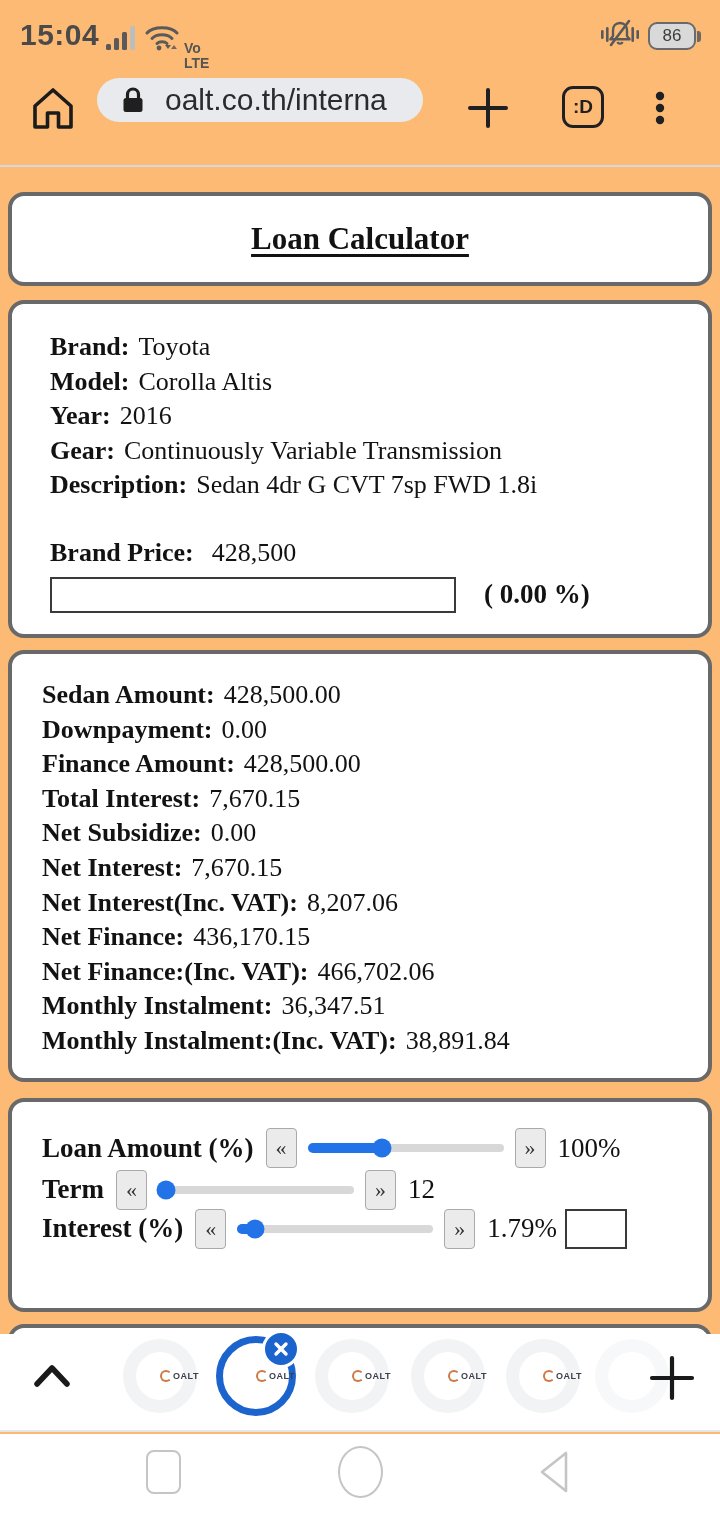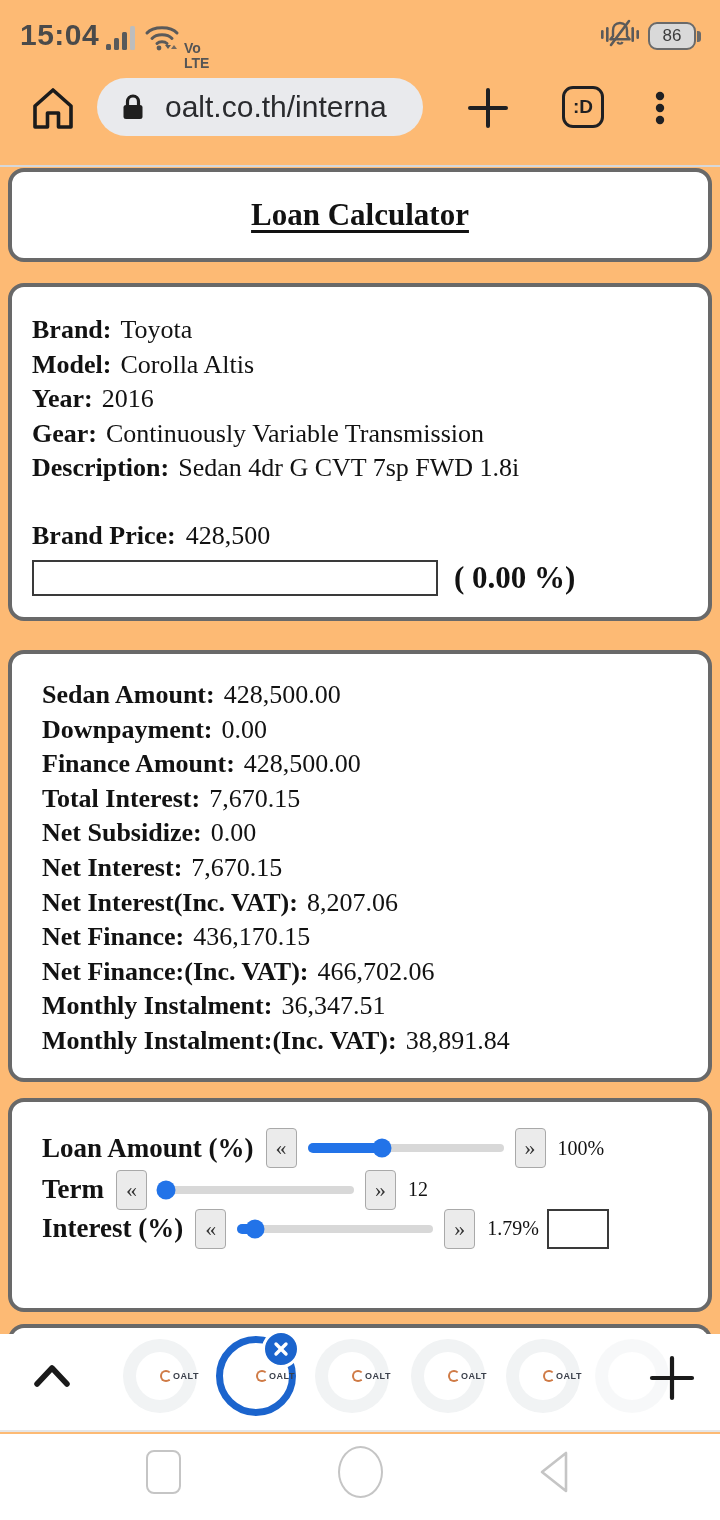--- a/index.html
+++ b/index.html
@@ -15,59 +15,59 @@
   .wifi{ position:absolute; left:144px; top:22px; }
   .volte{ position:absolute; left:184px; top:17px; font-size:14px; font-weight:700; color:#555; line-height:15px;margin-top:24px; }
   .vib{ position:absolute; left:598px; top:18px; }
   .batt{ position:absolute; left:648px; top:22px; width:48px; height:28px; border:2.5px solid #6a6a6a;
          border-radius:9px; background:#d9d9d9; display:flex; align-items:center; justify-content:center; }
   .batt span{ font-size:17px; font-weight:400; color:#3c3c3c; }
   .batt::after{ content:""; position:absolute; right:-7px; top:7px; width:4px; height:11px; background:#6a6a6a; border-radius:0 3px 3px 0; }
   
   .chromebar{ position:absolute; left:0; top:74px; width:720px; height:70px; }
   .homeico{ position:absolute; left:30px; top:10px; }
-  .urlpill{ position:absolute; left:97px; top:4px; width:326px; height:58px; background:#e9eaed; border-radius:29px;
+  .urlpill{ position:absolute; left:97px; top:4px; width:326px; height:44px; background:#e9eaed; border-radius:29px;
             display:flex; align-items:center; overflow:hidden; }
   .urlpill .lock{ margin-left:24px; flex:0 0 auto; }
   .urlpill .urltxt{ margin-left:20px; font-size:30px; color:#2a2b2e; white-space:nowrap; }
   .plusico{ position:absolute; left:464px; top:10px; }
   .tabbox{ position:absolute; left:562px; top:12px; width:42px; height:42px; border:3.5px solid #1f2023; border-radius:11px;
            display:flex; align-items:center; justify-content:center; }
   .tabbox span{ font-size:19px; font-weight:700; color:#1f2023; letter-spacing:0; }
   .kebab{ position:absolute; left:650px; top:10px; }
   .topdivider{ position:absolute; left:0; top:165px; width:720px; height:2px; background:#d6d8da; }
   
   .card{ position:absolute; left:8px; width:704px; background:#fff; border:4px solid #696969; border-radius:16px;
          font-family:"Liberation Serif", serif; color:#121212; }
-  .card-title{ top:168px; height:94px; display:flex; align-items:center; justify-content:center; }
+  .card-title{ top:192px; height:94px; display:flex; align-items:center; justify-content:center; }
   .card-title h1{ font-size:31px; font-weight:700; text-decoration:underline; text-decoration-thickness:3px; text-underline-offset:5px; }
-  .card-vehicle{ top:283px; height:338px; padding:26px 24px 0 20px; }
+  .card-vehicle{ top:300px; height:338px; padding:26px 24px 0 38px; }
   .line{ font-size:26px; line-height:34.6px; }
   .line b{ font-weight:700; }
   .line .val{ margin-left:9px; }
   .saleline{ margin-top:33px; font-size:26px; line-height:34.6px; }
-  .saleline .val{ margin-left:10px; }
+  .saleline .val{ margin-left:18px; }
   .inputrow{ margin-top:6px; display:flex; align-items:center; }
   .price-input{ width:406px; height:36px; border:2px solid #3a3a3a; border-radius:0; font-size:24px; padding:0 8px;
                 font-family:"Liberation Serif", serif; background:#fff; outline:none; }
-  .discount{ margin-left:16px; font-size:31px; font-weight:700; }
+  .discount{ margin-left:28px; font-size:27px; font-weight:700; }
   .card-summary{ top:650px; height:432px; padding:24px 24px 0 30px; }
   .card-controls{ top:1098px; height:214px; padding:24px 14px 4px 30px; }
   .ctl-row{ display:flex; align-items:center; height:39px; }
   .ctl-row.first{ height:44px; }
   .ctl-label{ font-size:27px; font-weight:700; margin-right:12px; white-space:nowrap; }
   .stepbtn{ width:31px; height:40px; background:#ebebeb; border:1px solid #a9a9a9; border-radius:4px;
             display:flex; align-items:center; justify-content:center; font-size:22px; color:#333;
             font-family:"Liberation Serif", serif; margin-right:11px; flex:0 0 auto; }
   .stepbtn.inc{ margin-left:11px; margin-right:12px; }
   .track{ position:relative; width:196px; height:8px; background:#d8d8d8; border-radius:4px; flex:0 0 auto; }
   .track .fill{ position:absolute; left:0; top:-1px; height:10px; width:var(--pct,0%); background:#2273e8; border-radius:5px; }
   .track .thumb{ position:absolute; top:50%; left:var(--pct,0%); width:19px; height:19px; background:#2273e8;
                  border-radius:50%; transform:translate(-50%,-50%); }
-  .ctl-value{ font-size:20px; white-space:nowrap; }
+  .ctl-value{ font-size:27px; white-space:nowrap; }
   .pct-input{ width:62px; height:40px; border:2px solid #3a3a3a; margin-left:8px; font-size:24px; padding:0 6px;
               font-family:"Liberation Serif", serif; outline:none; }
   .eir{ margin-top:9px; font-size:27px; }
   .eir b{ font-weight:700; }
   .card-stub{ top:1324px; height:40px; border-bottom:none; border-radius:16px 16px 0 0; }
   
   .sheet{ position:absolute; left:0; top:1334px; width:720px; height:98px; background:#fff; border-bottom:2px solid #e4e6e8; }
   .chevup{ position:absolute; left:30px; top:26px; }
   .bubble{ position:absolute; top:5px; width:74px; height:74px; border-radius:50%; background:#f1f3f4;
            display:flex; align-items:center; justify-content:center; }

